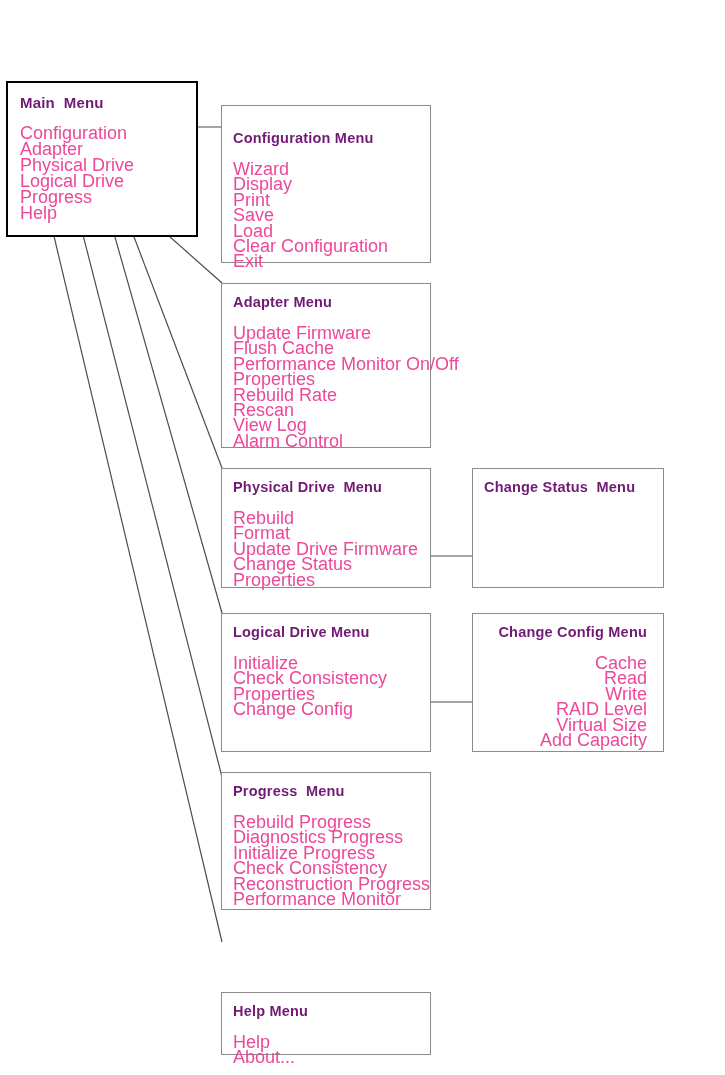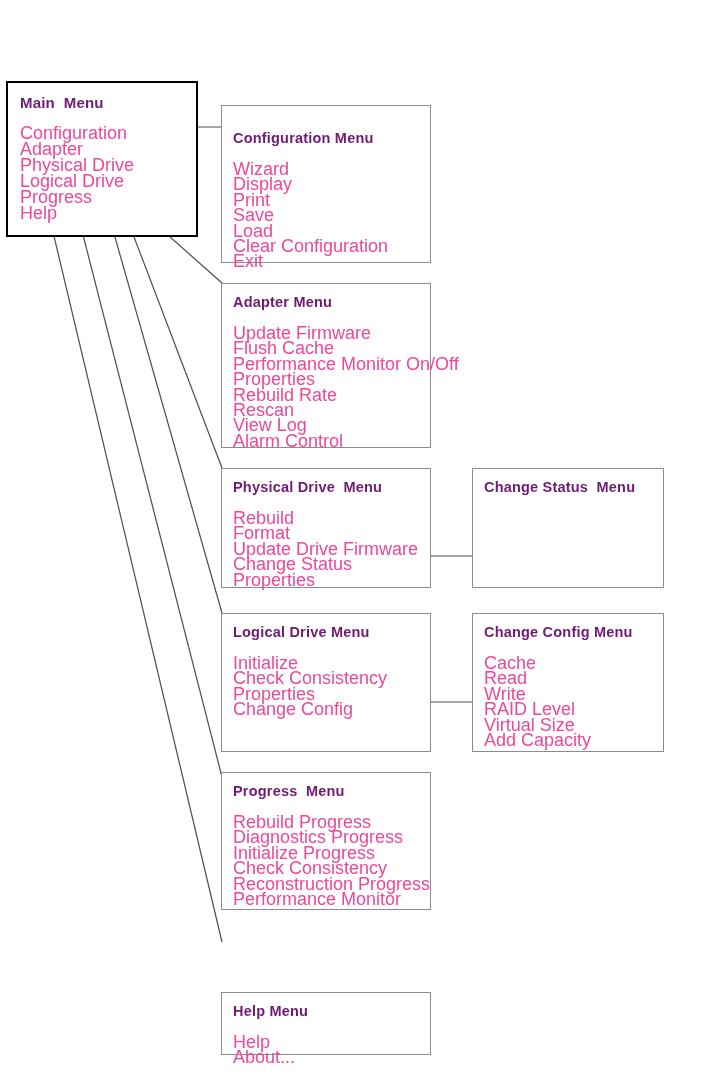--- a/index.html
+++ b/index.html
@@ -138,21 +138,21 @@
   <div class="menu-box sub" id="box-logical-drive" style="left:221px; top:613px; width:210px; height:139px; padding:10px 0 0 11px;">
     <div class="box-title">Logical Drive Menu</div>
     <div class="box-items">
       <div class="box-item">Initialize</div>
       <div class="box-item">Check Consistency</div>
       <div class="box-item">Properties</div>
       <div class="box-item">Change Config</div>
     </div>
   </div>
 
-  <div class="menu-box sub" id="box-change-config" style="left:472px; top:613px; width:192px; height:139px; padding:10px 16px 0 11px;">
+  <div class="menu-box sub" id="box-change-config" style="left:472px; top:613px; width:192px; height:139px; padding:10px 16px 0 11px;text-align:right;">
     <div class="box-title">Change Config Menu</div>
     <div class="box-items">
       <div class="box-item">Cache</div>
       <div class="box-item">Read</div>
       <div class="box-item">Write</div>
       <div class="box-item">RAID Level</div>
       <div class="box-item">Virtual Size</div>
       <div class="box-item">Add Capacity</div>
     </div>
   </div>

